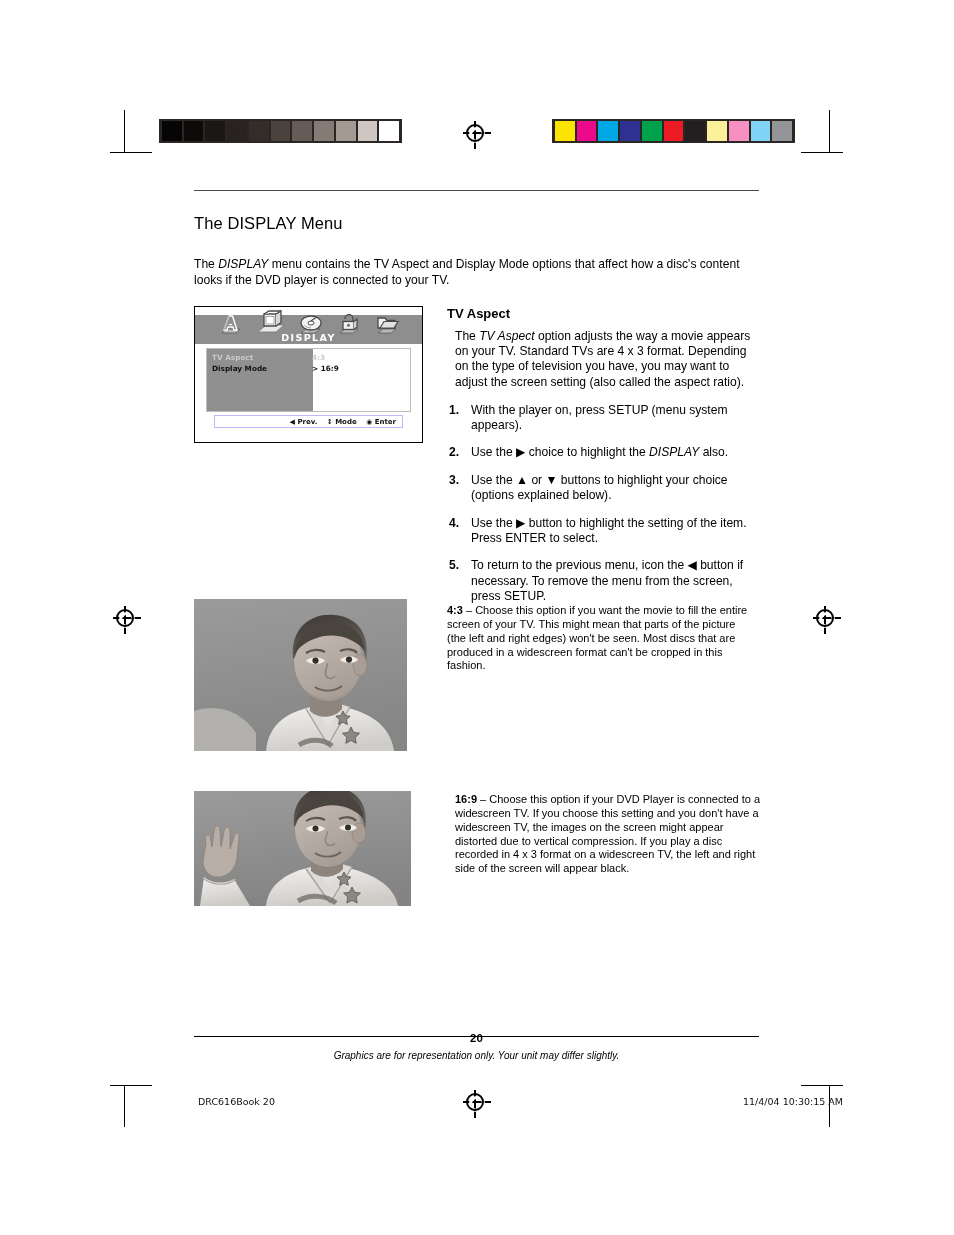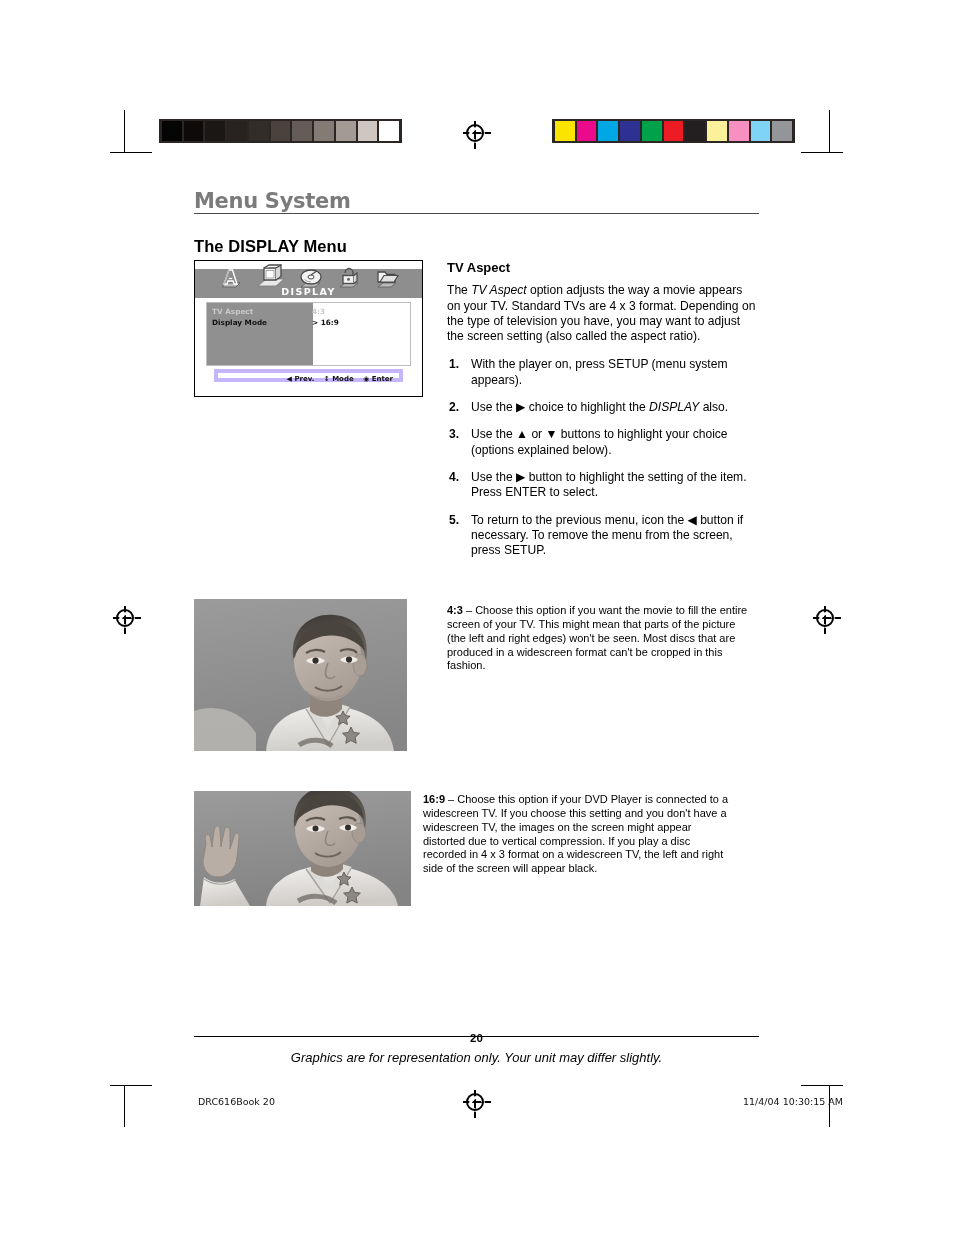--- a/index.html
+++ b/index.html
@@ -72,24 +72,24 @@
   }
   .rule {
     height: 1.4px;
     background: #4a4a4a;
     width: 100%;
     margin-bottom: 23px;
   }
 
   .section-title {
     font-family: "Liberation Sans", sans-serif;
-    font-weight: bold;
+    font-weight: normal;
     font-size: 16.5px;
     letter-spacing: 0.1px;
-    margin: 0 0 4px 0;
+    margin: 0 0 24px 0;
   }
 
   .intro {
     font-size: 12.1px;
     line-height: 1.26;
     margin: 0 0 18px 0;
     width: 560px;
   }
 
   .cols {
@@ -177,21 +177,21 @@
   }
   .osd-row .lbl { display: inline-block; width: 78px; }
   .osd-row.dim .lbl, .osd-row.dim .val { color: #c9c9c9; }
   .osd-row.on .lbl { color: #111111; }
   .osd-row.on .val { color: #111111; }
   .osd-row .val { position: absolute; left: 100px; }
 
   .osd-footbar {
     position: relative;
     margin: 3px 8px 0 8px;
-    border: 4px solid #c4b5fd;
+    border: 1px solid #c4b5fd;
     height: 13px;
     line-height: 13px;
     text-align: right;
     padding-right: 6px;
     font-family: "DejaVu Sans", sans-serif;
     font-weight: bold;
     font-size: 7px;
     color: #111;
     box-sizing: border-box;
   }
@@ -206,21 +206,21 @@
     width: 312px;
   }
   .sub-title {
     font-weight: bold;
     font-size: 13px;
     margin: 0 0 8px 0;
   }
   .para {
     font-size: 12.1px;
     line-height: 1.26;
-    margin: 0 0 13px 0;
+    margin: 0 0 13px 8px;
   }
   .para i { font-style: italic; }
 
   ol.steps {
     list-style: none;
     margin: 0;
     padding: 0;
   }
   ol.steps li {
     position: relative;
@@ -266,21 +266,21 @@
     font-weight: bold;
     font-size: 11.5px;
   }
   .footer-note {
     position: absolute;
     left: 194px;
     top: 1050px;
     width: 565px;
     text-align: center;
     font-style: italic;
-    font-size: 13px;
+    font-size: 10px;
   }
   .slug {
     position: absolute;
     font-family: "DejaVu Sans", sans-serif;
     font-size: 9.5px;
     color: #111;
     white-space: nowrap;
     margin-left: 40px;
   }
 </style>
@@ -344,25 +344,25 @@
 </div>
 <div class="reg-mark" style="left:466px; top:1093px;">
   <div class="cross-h"></div>
     <div class="cross-v"></div>
   <div class="ring2"></div>
     <div class="ring"></div>
 </div>
 
 <div class="content">
 
-  <div class="chapter-title">Menu System</div>
   <div class="rule"></div>
 
   <div class="section-title">The DISPLAY Menu</div>
 
+  <p class="intro"><span>The </span><i>DISPLAY</i><span> menu contains the TV Aspect and Display Mode options that affect how a disc's content looks if the DVD player is connected to your TV.</span></p>
 
   <div class="cols" style="height:160px;">
 
     <div class="osd-wrap">
       <div class="osd-iconbar">
         <div class="osd-iconbar-top"></div>
         <div class="icon-row">
 
           <div class="osd-icon">
             <svg width="26" height="26" viewBox="0 0 26 26">
@@ -581,21 +581,21 @@
     <path d="M121 62 C 128 67, 140 67, 147 61" stroke="#6e645c" stroke-width="1.9" fill="none"></path>
 
     <g fill="#8c8781" stroke="#55514c" stroke-width="0.8">
       <path d="M158 96 l2.6 5.3 5.8 .8 -4.2 4.1 1 5.8 -5.2 -2.7 -5.2 2.7 1 -5.8 -4.2 -4.1 5.8 -.8 z"></path>
       <path d="M150 81 l2.2 4.4 4.8 .7 -3.5 3.4 .8 4.8 -4.3 -2.3 -4.3 2.3 .8 -4.8 -3.5 -3.4 4.8 -.7 z"></path>
     </g>
     <path d="M104 110 C 116 103, 132 104, 142 112" stroke="#6f6a64" stroke-width="5" fill="none" opacity="0.75"></path>
   </svg>
 </div>
 
-<div class="desc" style="left:423px; top:793px;">
+<div class="desc" style="left:455px; top:793px;">
   <b>16:9</b><span>  – Choose this option if your DVD Player is connected to a widescreen TV. If you choose this setting and you don't have a widescreen TV, the images on the screen might appear distorted due to vertical compression. If you play a disc recorded in 4 x 3 format on a widescreen TV, the left and right side of the screen will appear black.</span>
 </div>
 
 <div class="page-num">20</div>
 <div class="footer-rule"></div>
 <div class="footer-note">Graphics are for representation only. Your unit may differ slightly.</div>
 
 <div class="slug" style="left:158px; top:1096px;">DRC616Book   20</div>
 <div class="slug" style="left:703px; top:1096px;">11/4/04   10:30:15 AM</div>
 

